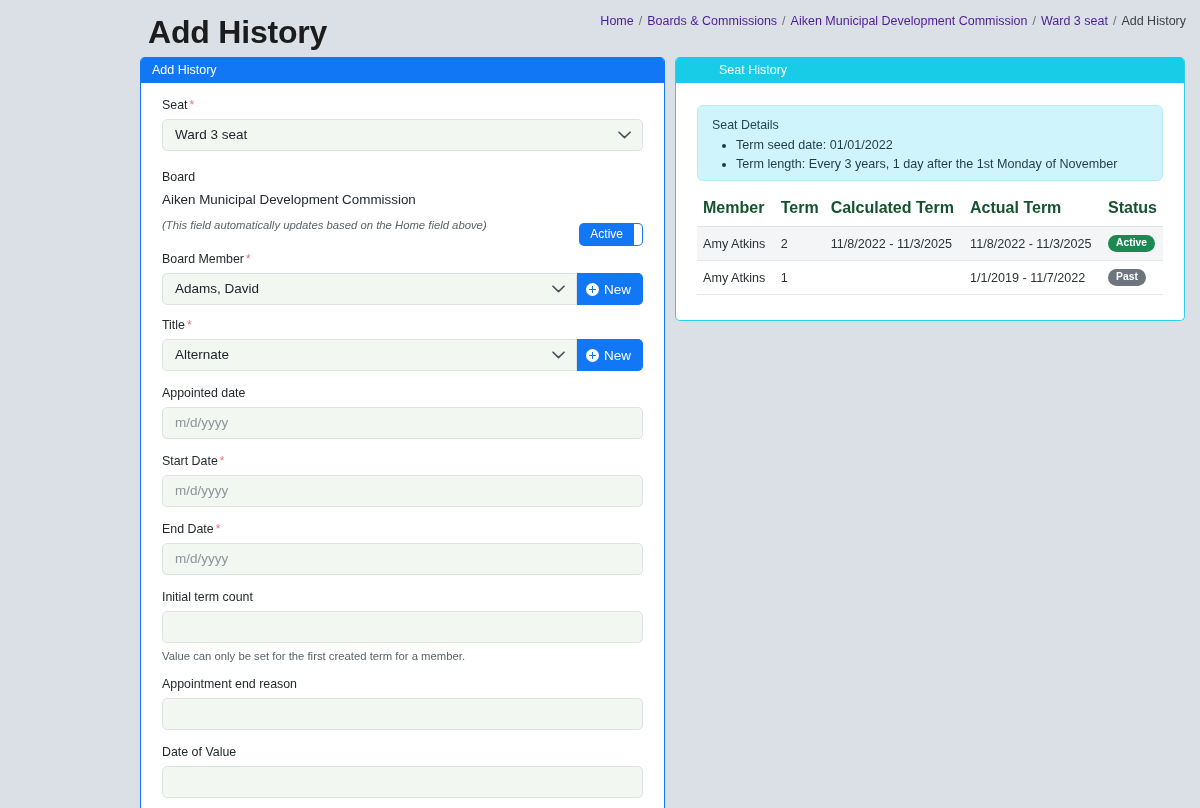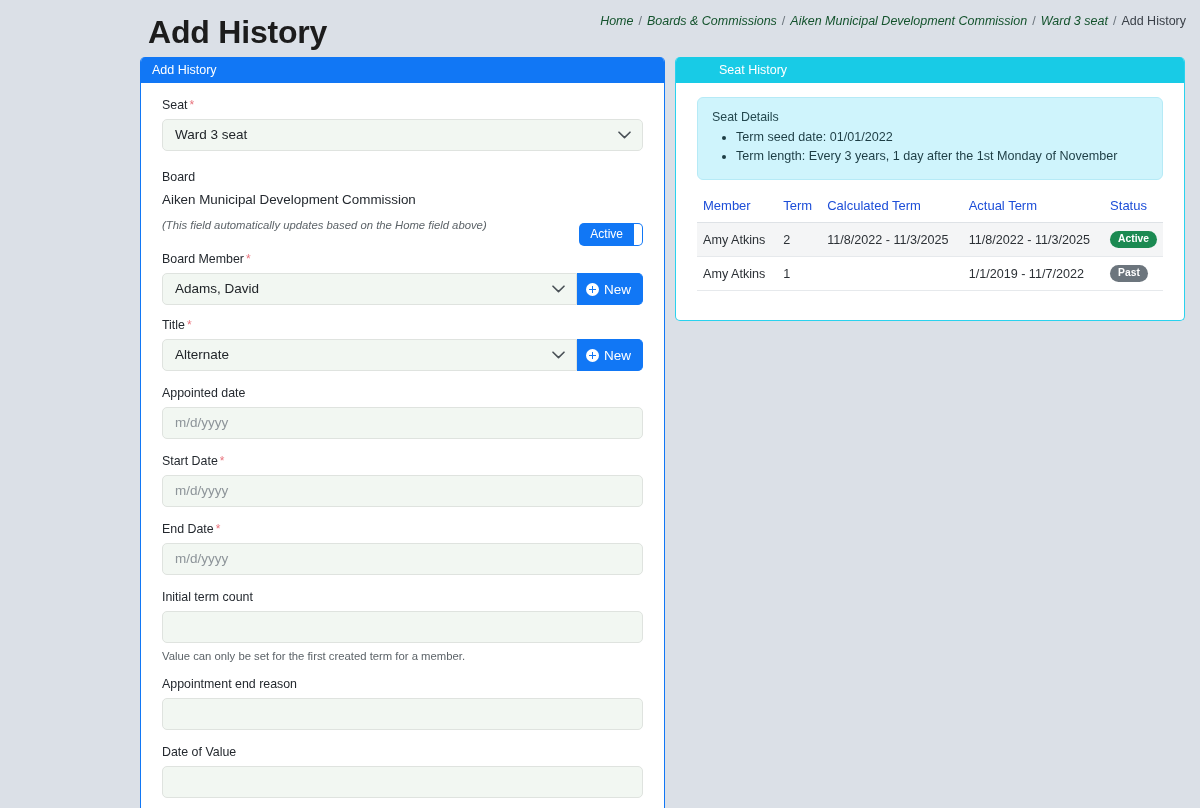--- a/index.html
+++ b/index.html
@@ -40,23 +40,22 @@
   .breadcrumb {
     position: absolute;
     right: 14px;
     top: 12px;
     font-size: 12.5px;
     color: #2a2f36;
     line-height: 18px;
     white-space: nowrap;
   }
   .breadcrumb a {
-    color: #14532d;
+    color: #4c1d95;
     text-decoration: none;
-    font-style: italic;
   }
   .breadcrumb .sep {
     color: #6c757d;
     margin: 0 5px;
   }
   .breadcrumb .current {
     color: #3a4048;
   }
 
   
@@ -244,22 +243,23 @@
     border-left: none;
     border-radius: 0 5px 5px 0;
   }
   .rel { position: relative; }
 
   
   .info-box {
     background: #cff4fc;
     border: 1px solid #b6eaf6;
     border-radius: 6px;
-    padding: 11px 14px 13px 14px;
+    padding: 11px 14px 6px 14px;
     margin-bottom: 14px;
+    margin-top: 8px;
   }
   .info-title {
     font-size: 12.4px;
     color: #24484f;
     line-height: 17px;
     margin-bottom: 2px;
   }
   .info-list {
     margin: 0;
     padding-left: 24px;
@@ -271,23 +271,23 @@
     line-height: 19px;
   }
 
   
   table.history {
     width: 100%;
     border-collapse: collapse;
   }
   table.history th {
     text-align: left;
-    font-size: 13px;
-    font-weight: 400;
-    color: #1d4ed8;
+    font-size: 16px;
+    font-weight: 700;
+    color: #14532d;
     padding: 4px 6px 9px 6px;
     border-bottom: 1px solid #dee2e6;
     white-space: nowrap;
   }
   table.history td {
     font-size: 12.6px;
     color: #2c3136;
     padding: 8px 6px;
     border-bottom: 1px solid #e6e9ec;
     white-space: nowrap;

